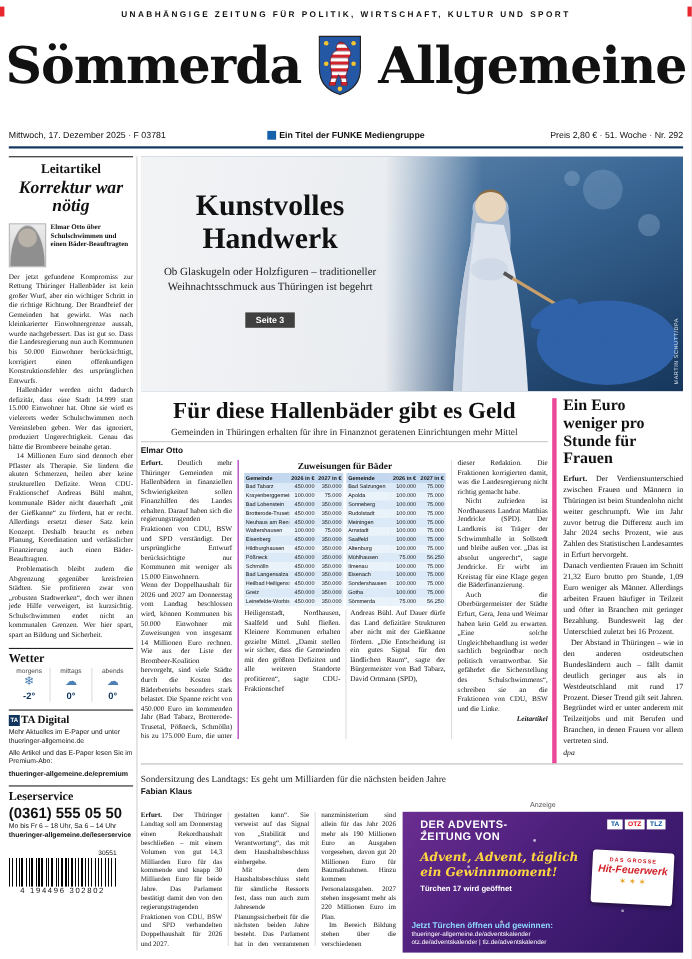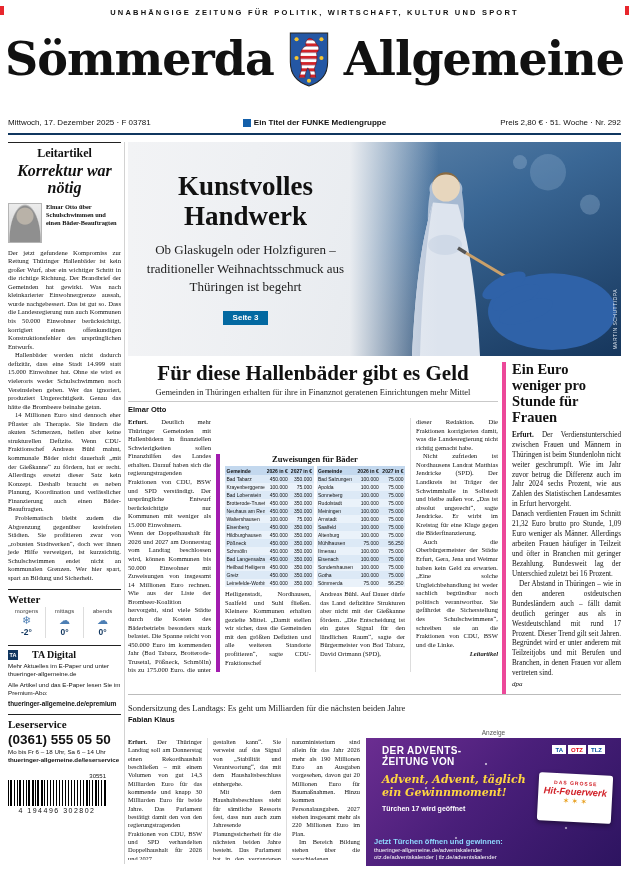--- a/index.html
+++ b/index.html
@@ -39,56 +39,56 @@
   .bp + .bp { text-indent:7px; }
   .lead { font-weight:bold; }
   .side-block { border-top:1px solid #222; margin-top:7px; padding-top:3px; }
   .weather-title, .ls-title { font-size:11px; font-weight:bold; }
   .weather-row { display:flex; margin-top:2px; }
   .w-item { flex:1; text-align:center; border-left:1px solid #ddd; padding:1px 0; }
   .w-item:first-child { border-left:none; }
   .w-label { font-family:"Liberation Sans",sans-serif; font-size:6px; color:#444; }
   .w-icon { font-size:11px; line-height:1.15; color:#4d7fb5; }
   .w-temp { font-family:"Liberation Sans",sans-serif; font-size:8.5px; font-weight:bold; color:#10365f; }
-  .tad-head { display:flex; align-items:center; gap:14px; }
+  .tad-head { display:flex; align-items:center; gap:1px; }
   .ta-sq { width:10px; height:10px; background:#10365f; color:#fff; font-family:"Liberation Sans",sans-serif;
            font-size:5.5px; font-weight:bold; display:flex; align-items:center; justify-content:center; }
   .tad-title { font-size:10px; font-weight:bold; }
   .tad-line { font-family:"Liberation Sans",sans-serif; font-size:6.2px; line-height:1.35; margin-top:2px; }
   .tad-link { font-family:"Liberation Sans",sans-serif; font-size:6.4px; font-weight:bold; margin-top:2px; }
   .ls-phone { font-family:"Liberation Sans",sans-serif; font-size:13.5px; font-weight:bold; margin:2px 0 1px; }
   .ls-hours, .ls-link { font-family:"Liberation Sans",sans-serif; font-size:6.2px; line-height:1.35; }
   .ls-link { font-weight:bold; }
   .barcode-wrap { margin-top:9px; width:98px; }
   .barcode-code { font-family:"Liberation Sans",sans-serif; font-size:6px; text-align:right; }
   .barcode-bars { height:26px; margin:1px 0;
      background:repeating-linear-gradient(90deg,#000 0 1px,#fff 1px 2.5px,#000 2.5px 4px,#fff 4px 6.5px,#000 6.5px 7.5px,#fff 7.5px 9px); }
   .barcode-number { font-family:"Liberation Sans",sans-serif; font-size:7px; text-align:center; letter-spacing:1.5px; }
 
   
   .hero { position:absolute; top:142px; left:128px; width:493px; height:214px; overflow:hidden; background:#f2f3f5; }
   .hero svg.hero-photo { position:absolute; inset:0; width:100%; height:100%; }
   .hero-text { position:absolute; top:30px; left:0; width:235px; text-align:center; }
   .hero-title { font-size:27px; font-weight:bold; line-height:1.1; }
-  .hero-sub { font-size:13px; line-height:1.4; margin-top:10px; padding:0 14px; color:#222; }
-  .hero-page-ref { display:inline-block; margin-top:15px; background:#0369a1; color:#fff;
+  .hero-sub { font-size:10px; line-height:1.4; margin-top:10px; padding:0 14px; color:#222; }
+  .hero-page-ref { display:inline-block; margin-top:15px; background:#404040; color:#fff;
                    font-family:"Liberation Sans",sans-serif; font-size:8px; font-weight:bold; padding:2.5px 10px; }
   .hero-credit { position:absolute; right:3px; bottom:6px; writing-mode:vertical-rl; transform:rotate(180deg);
                  font-family:"Liberation Sans",sans-serif; font-size:5px; color:#dce3ec; letter-spacing:.5px; }
 
   
   .main-article { position:absolute; top:362px; left:128px; width:370px; }
   .ma-headline { text-align:center; font-size:21px; font-weight:bold; white-space:nowrap; line-height:1.05; }
   .ma-subhead { text-align:center; font-size:8.5px; white-space:nowrap; margin:3px 0 4px; color:#222; }
   .ma-rule { border-bottom:1px solid #c9c9c9; margin-bottom:3px; }
   .ma-byline { font-family:"Liberation Sans",sans-serif; font-size:7.5px; font-weight:bold; margin:0 0 4px; }
   .article-cols { display:flex; height:254px; overflow:hidden; }
   .acol { width:88px; flex:none; padding-right:5px; }
   .acol.col4 { border-left:1px solid #ddd; padding-left:5px; padding-right:0; }
-  .amid { width:194px; flex:none; border-left:4px solid #a21caf; padding:0 5px; display:flex; flex-direction:column;margin-top:36px; }
+  .amid { width:194px; flex:none; border-left:1px solid #a21caf; padding:0 5px; display:flex; flex-direction:column; }
   .zuw-title { font-size:8.5px; font-weight:bold; text-align:center; padding:0 0 2px; }
   .zuw-tables { display:flex; gap:3px; }
   table.zuw { border-collapse:collapse; width:50%; background:#dce9f6; font-family:"Liberation Sans",sans-serif; }
   .zuw th { font-size:5px; text-align:right; padding:1.5px; background:#c3d8ee; font-weight:bold; white-space:nowrap; }
   .zuw th:first-child { text-align:left; }
   .zuw td { font-size:5px; padding:1px 1.5px; white-space:nowrap; overflow:hidden; max-width:40px; }
   .zuw td.num { text-align:right; }
   .zuw tbody tr:nth-child(even) td { background:#eaf2fa; }
   .mid-cols { display:flex; margin-top:3px; flex:1; overflow:hidden; }
   .mid-col { width:50%; padding-right:4px; }

